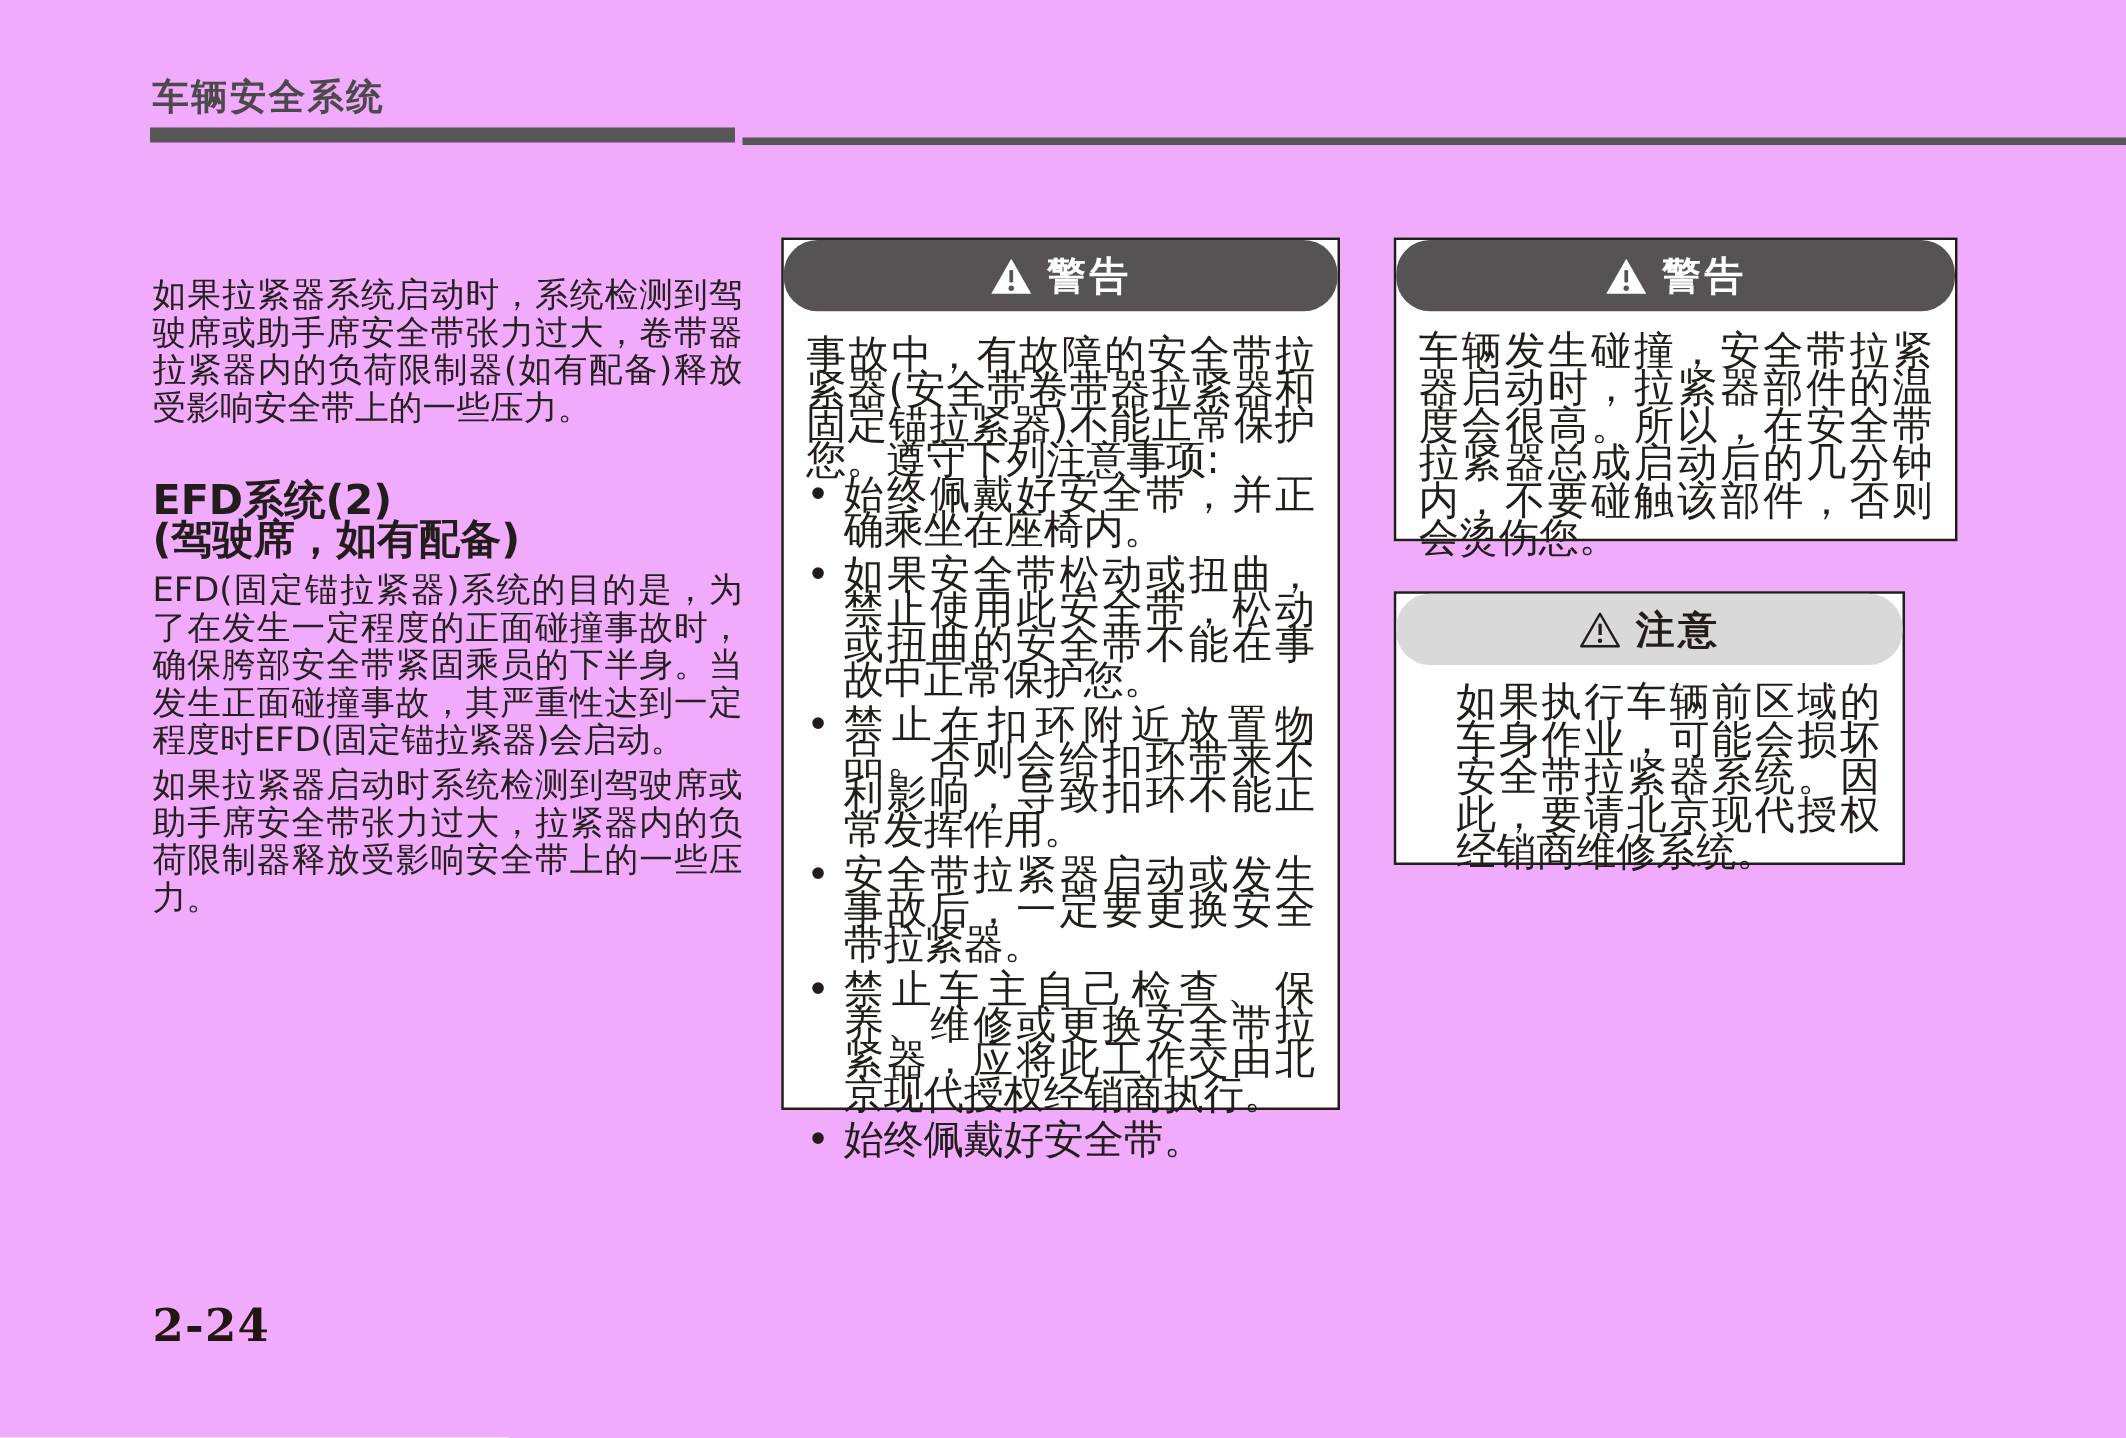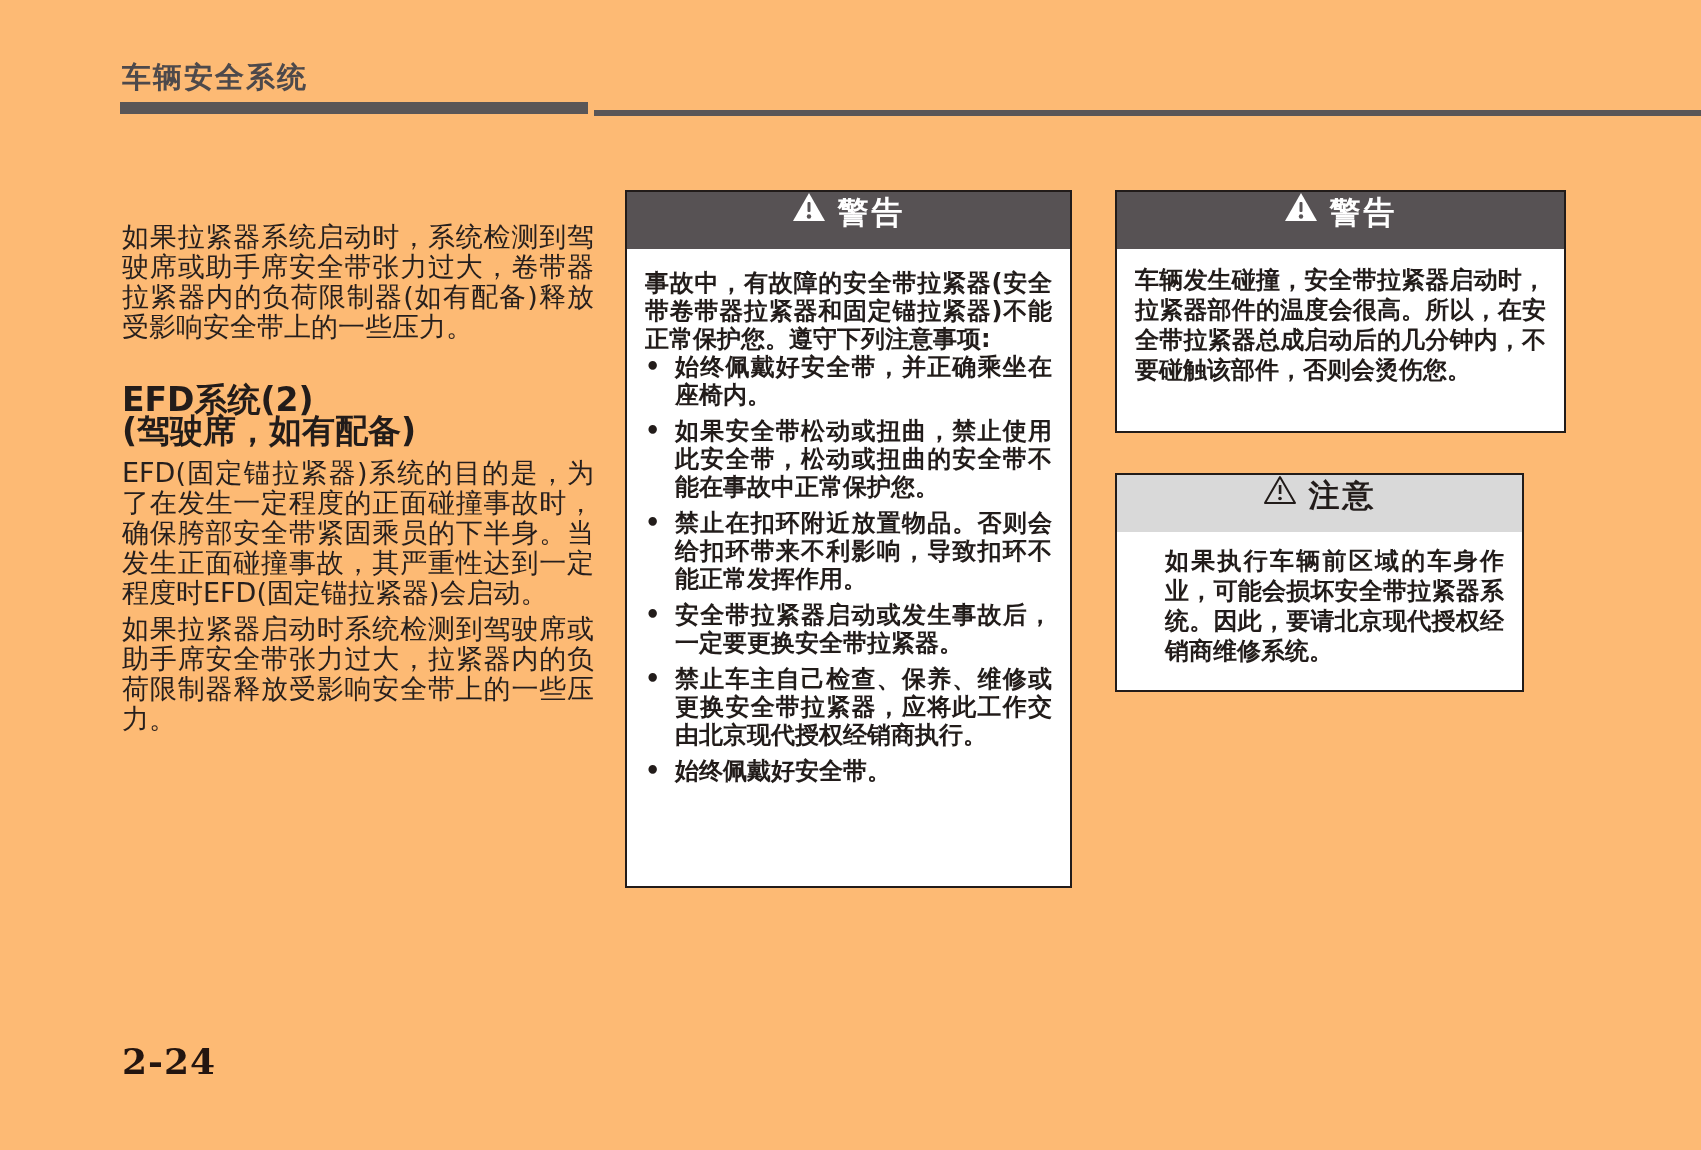--- a/index.html
+++ b/index.html
@@ -1,19 +1,19 @@
 <!DOCTYPE html>
 <html><head>
 <meta charset="utf-8">
 <style>
   html,body{margin:0;padding:0;background:#ffffff;}
   .page{
     position:relative;
     width:1701px;height:1150px;
-    background:#fdba74;
+    background:#f0abfc;
     font-family:"DejaVu Sans",sans-serif;
     color:#261f1d;
     overflow:hidden;
   }
   
   .page-title{
     position:absolute;left:122px;top:58px;
     font-size:29px;font-weight:bold;color:#4d494b;letter-spacing:2px;
   }
   .bar-thick{
@@ -34,29 +34,29 @@
   .section-heading{
     margin-top:42px;margin-bottom:12px;
     font-weight:bold;font-size:33px;line-height:31px;color:#221c1a;
   }
   
   .box{
     position:absolute;box-sizing:border-box;
     border:2px solid #221c1a;background:#ffffff;
   }
   .box-header{
-    height:57px;display:flex;align-items:flex-start;justify-content:center;
-    font-size:31px;font-weight:bold;letter-spacing:3px;
+    height:57px;display:flex;align-items:center;justify-content:center;
+    font-size:31px;font-weight:bold;letter-spacing:3px;border-radius:27px;
   }
   .box-header.dark{background:#575254;color:#ffffff;}
   .box-header.light{background:#d9d9d9;color:#221c1a;}
   .box-header svg{margin-right:12px;display:block;}
   .box-body{
     padding:20px 18px 0 18px;
-    font-size:24px;font-weight:bold;line-height:28px;
+    font-size:32px;font-weight:normal;line-height:28px;
     text-align:justify;word-break:break-all;color:#221c1a;
   }
   .box-body p{margin:0;}
   .warn-center{left:625px;top:190px;width:447px;height:698px;}
   .warn-right{left:1115px;top:190px;width:451px;height:243px;}
   .warn-right .box-body{line-height:30px;padding-top:16px;}
   .caution{left:1115px;top:473px;width:409px;height:219px;}
   .caution .box-body{line-height:30px;padding-top:14px;padding-left:48px;}
   .warn-intro{margin:0 0 8px 0;}
   .bullet-row{display:flex;margin-bottom:8px;}

